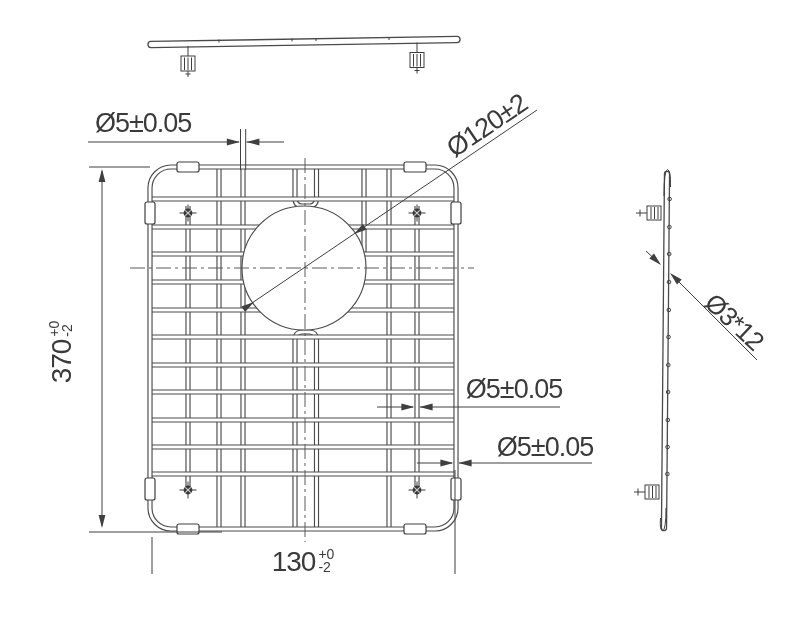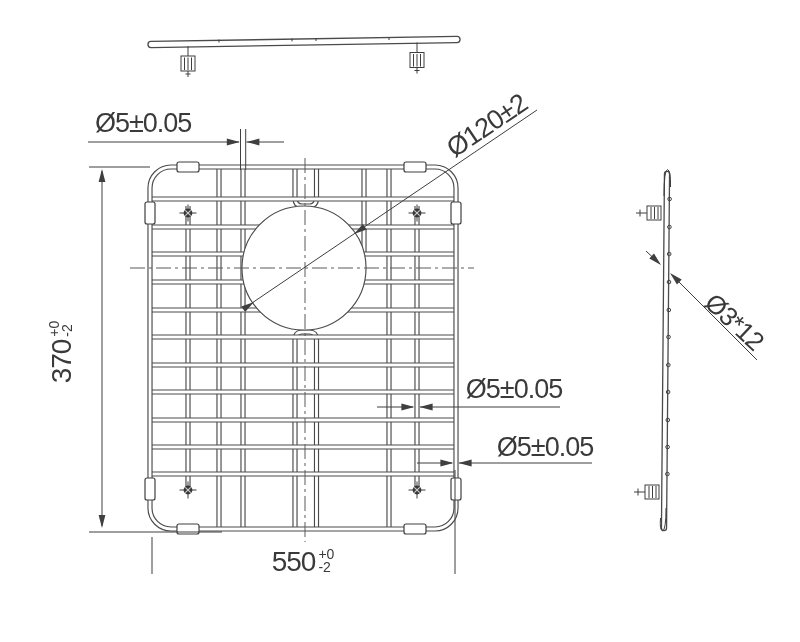--- a/index.html
+++ b/index.html
@@ -220,21 +220,21 @@
       <span>370</span>
       <span class="tol">
         <span>+0</span>
         <span>-2</span>
       </span>
     </div>
   </div>
 
   <div class="lbl center" id="lbl-310">
     <div class="dim-row">
-      <span>550</span>
+      <span>130</span>
       <span class="tol">
         <span>+0</span>
         <span>-2</span>
       </span>
     </div>
   </div>
 
   <div class="lbl center" id="lbl-mid5">Ø5±0.05</div>
 
   <div class="lbl center" id="lbl-low5">Ø5±0.05</div>

